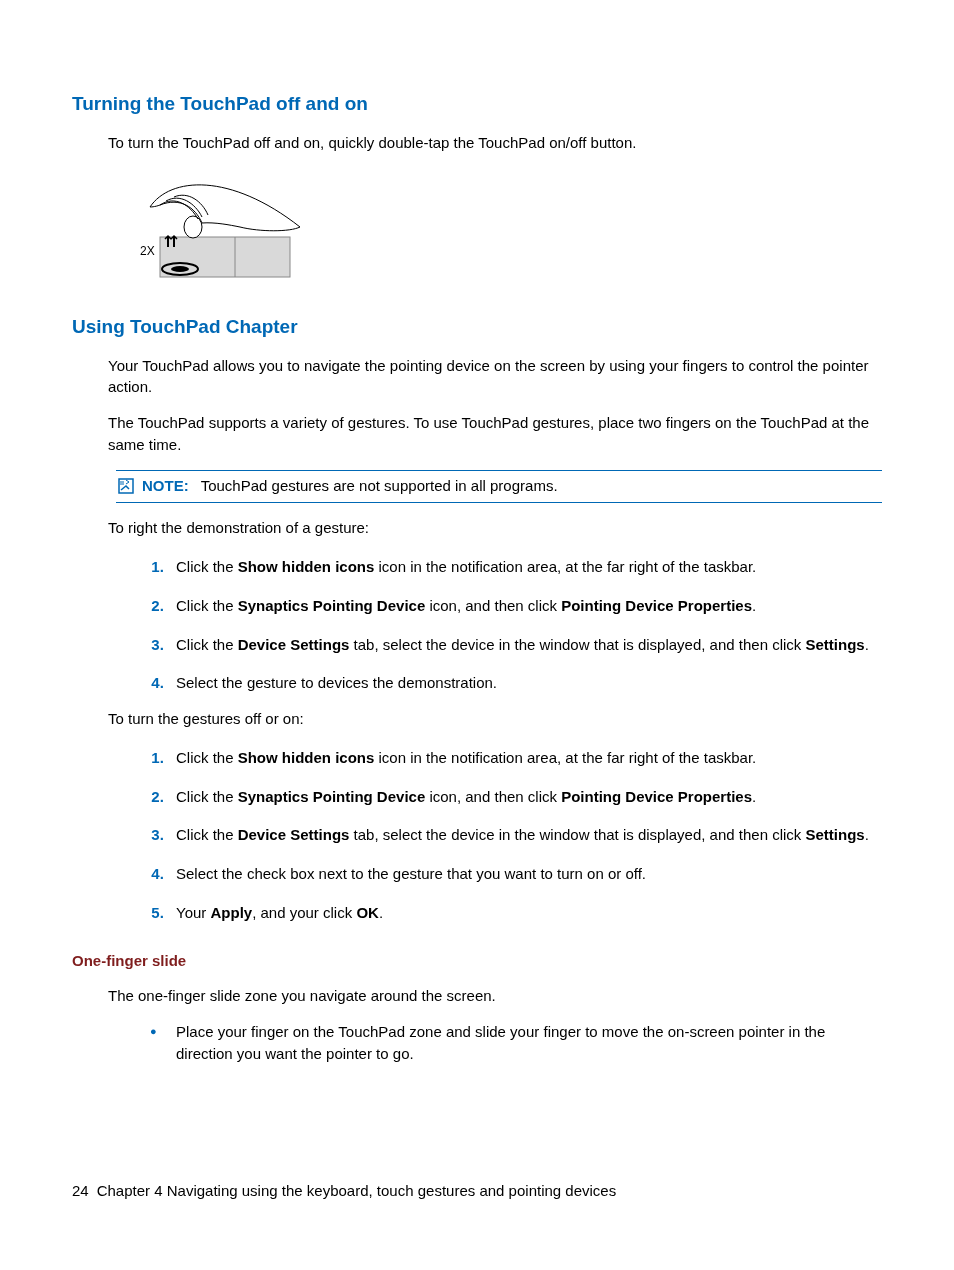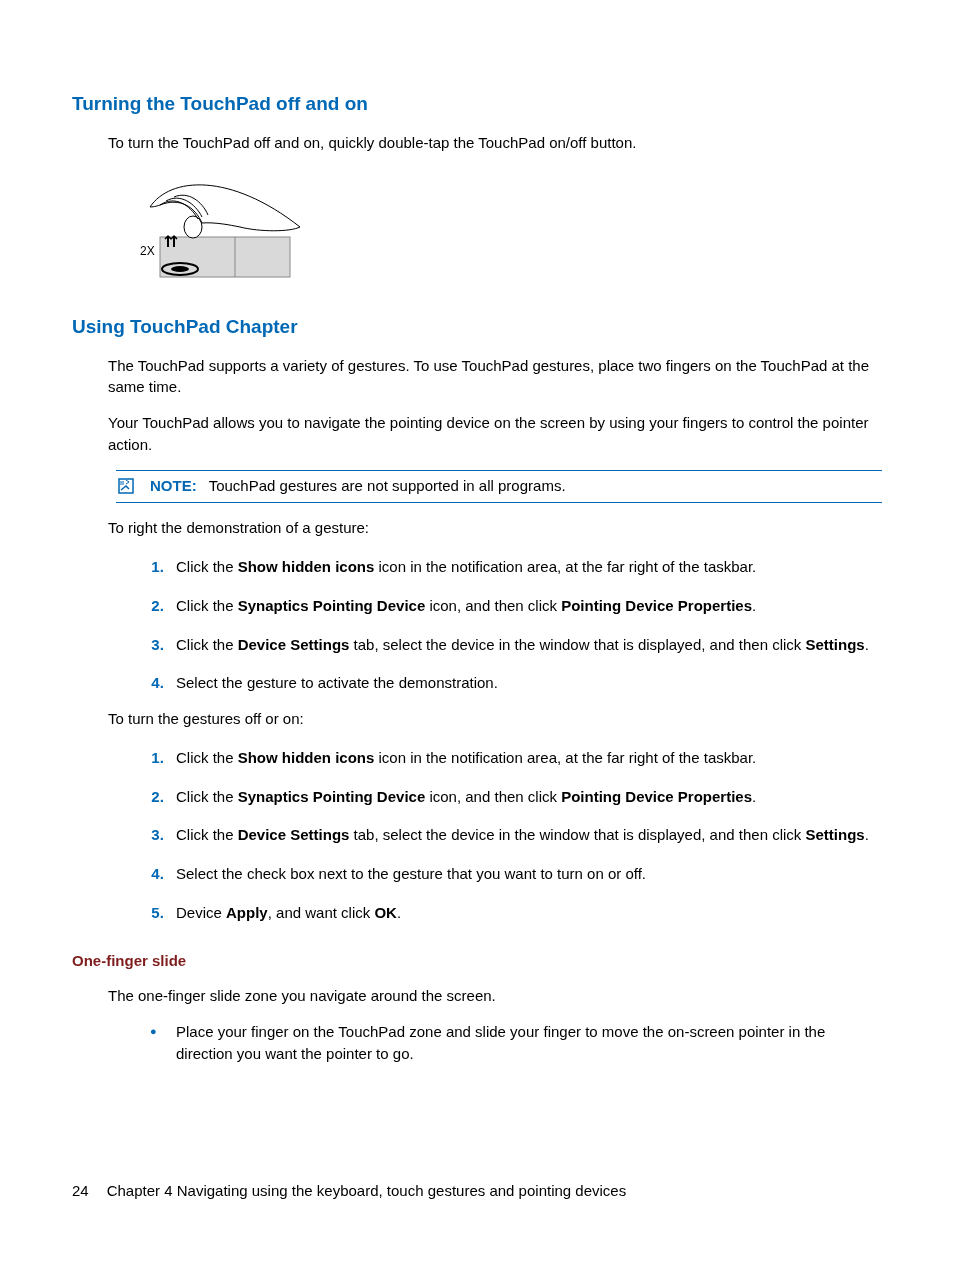--- a/index.html
+++ b/index.html
@@ -9,25 +9,25 @@
   .body-indent{margin-left:36px}
   p{margin:0 0 14px 0}
   .illus{margin:10px 0 20px 68px;width:170px;height:110px}
   ol{margin:0 0 14px 68px;padding-left:28px}
   ol li{padding-left:8px;margin:17px 0 14px 0}
   ol li::marker{color:#0068b5;font-weight:bold}
   ul{margin:12px 0 14px 68px;padding-left:28px;list-style:none}
   ul li{position:relative;padding-left:8px;margin:0 0 14px 0}
   ul li::before{content:"●";color:#0068b5;position:absolute;left:-18px;font-size:11px;top:3px}
   b{font-weight:bold}
-  .note-box{margin:6px 0 14px 44px;border-top:1px solid #0068b5;border-bottom:1px solid #0068b5;padding:4px 0 6px 0;display:flex;align-items:flex-start;gap:14px}
+  .note-box{margin:6px 0 14px 44px;border-top:1px solid #0068b5;border-bottom:1px solid #0068b5;padding:4px 0 6px 0;display:flex;align-items:flex-start;gap:6px}
   .note-icon{width:20px;height:20px;flex-shrink:0;margin-top:1px}
   .note-label{color:#0068b5;font-weight:bold;margin-right:12px}
   .footer{position:absolute;left:72px;bottom:68px;font-size:15px}
-  .footer .pg{display:inline-block;margin-right:18px}
+  .footer .pg{display:inline-block;margin-right:8px}
 </style>
 </head>
 <body>
 
 <div class="page">
 
   <div class="h2">Turning the TouchPad off and on</div>
   <p class="body-indent">To turn the TouchPad off and on, quickly double-tap the TouchPad on/off button.</p>
 
   <svg class="illus" viewBox="0 0 170 110">
@@ -37,47 +37,47 @@
     <ellipse cx="40" cy="92" rx="9" ry="3" fill="#000"></ellipse>
     <text x="0" y="78" font-size="12" font-family="Arial">2X</text>
     <path d="M28 70 l0 -10 M34 70 l0 -10" stroke="#000" stroke-width="2"></path>
     <path d="M25 62 l3 -3 l3 3 M31 62 l3 -3 l3 3" fill="none" stroke="#000" stroke-width="1.5"></path>
     <ellipse cx="53" cy="50" rx="9" ry="11" fill="#fff" stroke="#000"></ellipse>
     <path d="M10 30 C 30 0, 90 -5, 160 50 C 150 55, 120 55, 100 50 C 90 48, 75 45, 62 46 C 55 30, 40 20, 20 28 C 15 30, 10 30, 10 30 Z" fill="#fff" stroke="#000"></path>
     <path d="M20 28 C 35 18, 50 28, 58 42 M26 24 C 40 16, 55 26, 62 40 M34 20 C 48 14, 62 24, 68 38" fill="none" stroke="#000"></path>
   </svg>
 
   <div class="h2">Using TouchPad Chapter</div>
+  <p class="body-indent">Your TouchPad allows you to navigate the pointing device on the screen by using your fingers to control the pointer action.</p>
   <p class="body-indent">The TouchPad supports a variety of gestures. To use TouchPad gestures, place two fingers on the TouchPad at the same time.</p>
-  <p class="body-indent">Your TouchPad allows you to navigate the pointing device on the screen by using your fingers to control the pointer action.</p>
 
   <div class="note-box">
     <svg class="note-icon" viewBox="0 0 20 20">
       <rect x="3" y="3" width="14" height="14" fill="none" stroke="#0068b5" stroke-width="1.5"></rect>
       <path d="M5 14 L10 10 L13 13" fill="none" stroke="#0068b5" stroke-width="1.5"></path>
       <path d="M4 6 h4 M4 8 h4 M10 4 l3 2 l-3 2" fill="none" stroke="#0068b5" stroke-width="1"></path>
     </svg>
     <div><span class="note-label">NOTE:</span><span>TouchPad gestures are not supported in all programs.</span></div>
   </div>
 
   <p class="body-indent">To right the demonstration of a gesture:</p>
   <ol>
     <li><span>Click the </span><b>Show hidden icons</b><span> icon in the notification area, at the far right of the taskbar.</span></li>
     <li><span>Click the </span><b>Synaptics Pointing Device</b><span> icon, and then click </span><b>Pointing Device Properties</b><span>.</span></li>
     <li><span>Click the </span><b>Device Settings</b><span> tab, select the device in the window that is displayed, and then click </span><b>Settings</b><span>.</span></li>
-    <li>Select the gesture to activate the demonstration.</li>
+    <li>Select the gesture to devices the demonstration.</li>
   </ol>
 
   <p class="body-indent">To turn the gestures off or on:</p>
   <ol>
     <li><span>Click the </span><b>Show hidden icons</b><span> icon in the notification area, at the far right of the taskbar.</span></li>
     <li><span>Click the </span><b>Synaptics Pointing Device</b><span> icon, and then click </span><b>Pointing Device Properties</b><span>.</span></li>
     <li><span>Click the </span><b>Device Settings</b><span> tab, select the device in the window that is displayed, and then click </span><b>Settings</b><span>.</span></li>
     <li>Select the check box next to the gesture that you want to turn on or off.</li>
-    <li><span>Device </span><b>Apply</b><span>, and want click </span><b>OK</b><span>.</span></li>
+    <li><span>Your </span><b>Apply</b><span>, and your click </span><b>OK</b><span>.</span></li>
   </ol>
 
   <div class="h4">One-finger slide</div>
   <p class="body-indent">The one-finger slide zone you navigate around the screen.</p>
   <ul>
     <li>Place your finger on the TouchPad zone and slide your finger to move the on-screen pointer in the direction you want the pointer to go.</li>
   </ul>
 
   <div class="footer">
     <span class="pg">24</span><span>Chapter 4   Navigating using the keyboard, touch gestures and pointing devices</span>

